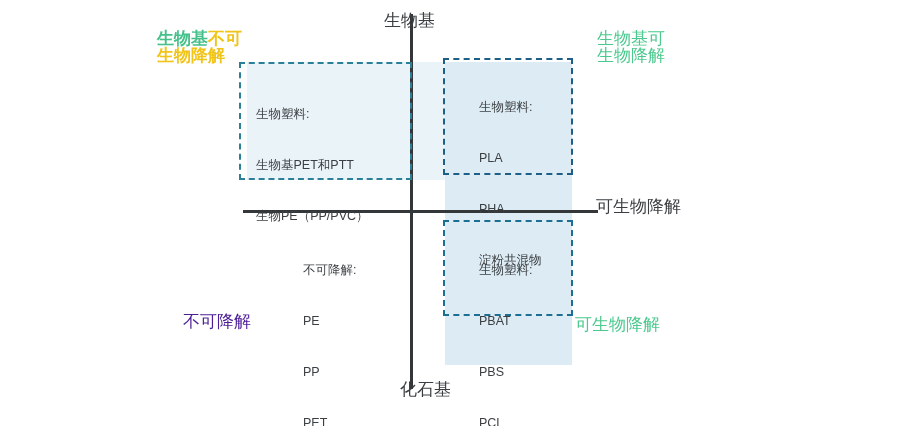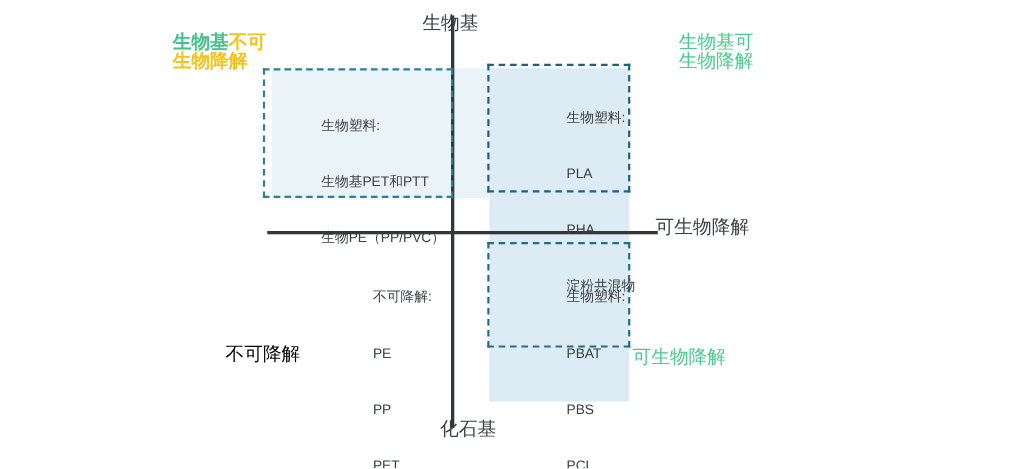--- a/index.html
+++ b/index.html
@@ -90,21 +90,20 @@
     border: 2px dashed #1d6f91;
   }
 
   
   .qtext {
     position: absolute;
     color: #3b3f42;
     font-size: 12.5px;
     line-height: 17px;
     white-space: pre;
-    margin-left: 36px;
   }
   .qtext-tl { left: 256px; top: 72px; }
   .qtext-tr { left: 479px; top: 65px; }
   .qtext-bl { left: 303px; top: 228px; }
   .qtext-br { left: 479px; top: 228px; }
   .qtext .line { display: block; }
 
   
   .lbl {
     position: absolute;
@@ -128,29 +127,29 @@
   }
   .lbl-corner-tl {
     left: 157px;
     top: 30px;
     width: 96px;
     font-weight: bold;
   }
   .lbl-corner-tl .seg-green { color: #45c08a; }
   .lbl-corner-tl .seg-yellow { color: #f0c419; }
   .lbl-corner-tr {
-    left: 617px;
+    left: 597px;
     top: 30px;
     width: 84px;
     color: #4cc98e;
   }
   .lbl-corner-bl {
-    left: 205px;
+    left: 183px;
     top: 313px;
-    color: #000000;
+    color: #4c1d95;
   }
   .lbl-corner-br {
     left: 575px;
     top: 316px;
     color: #4cc98e;
   }
 </style>
 </head>
 <body>
 

